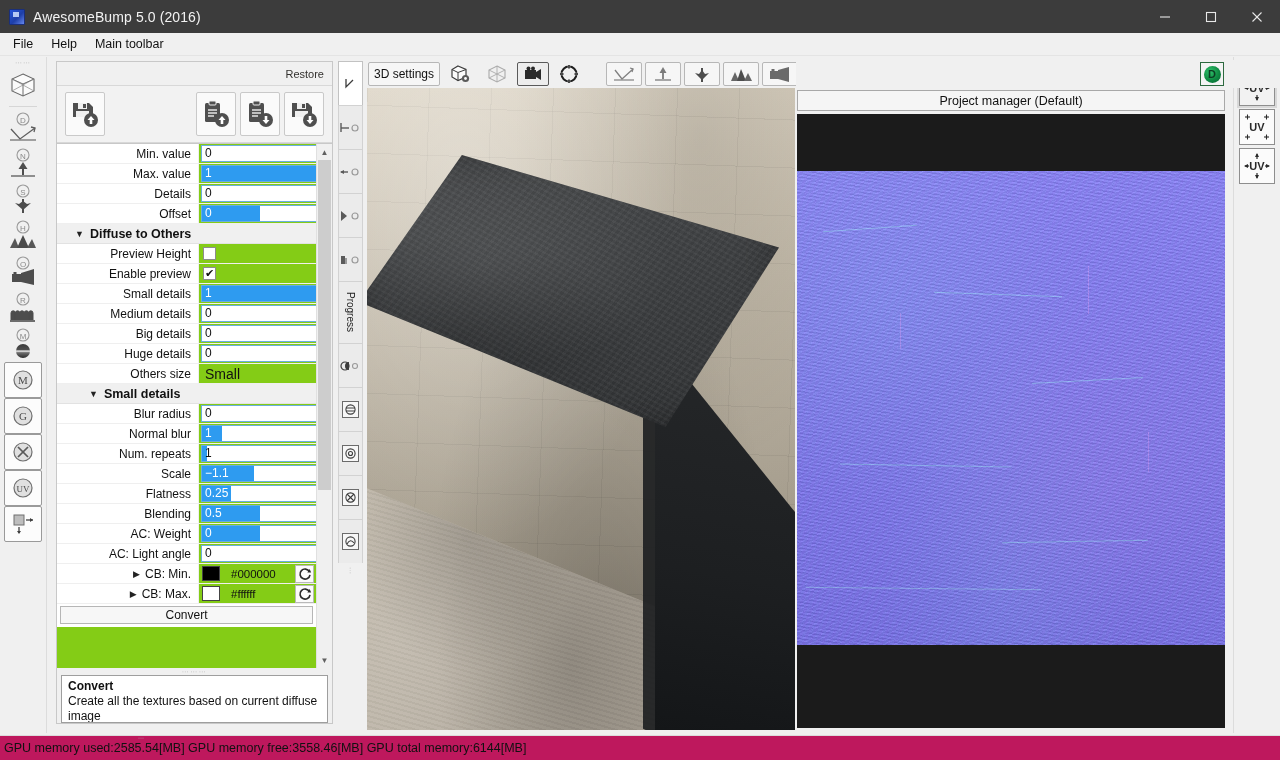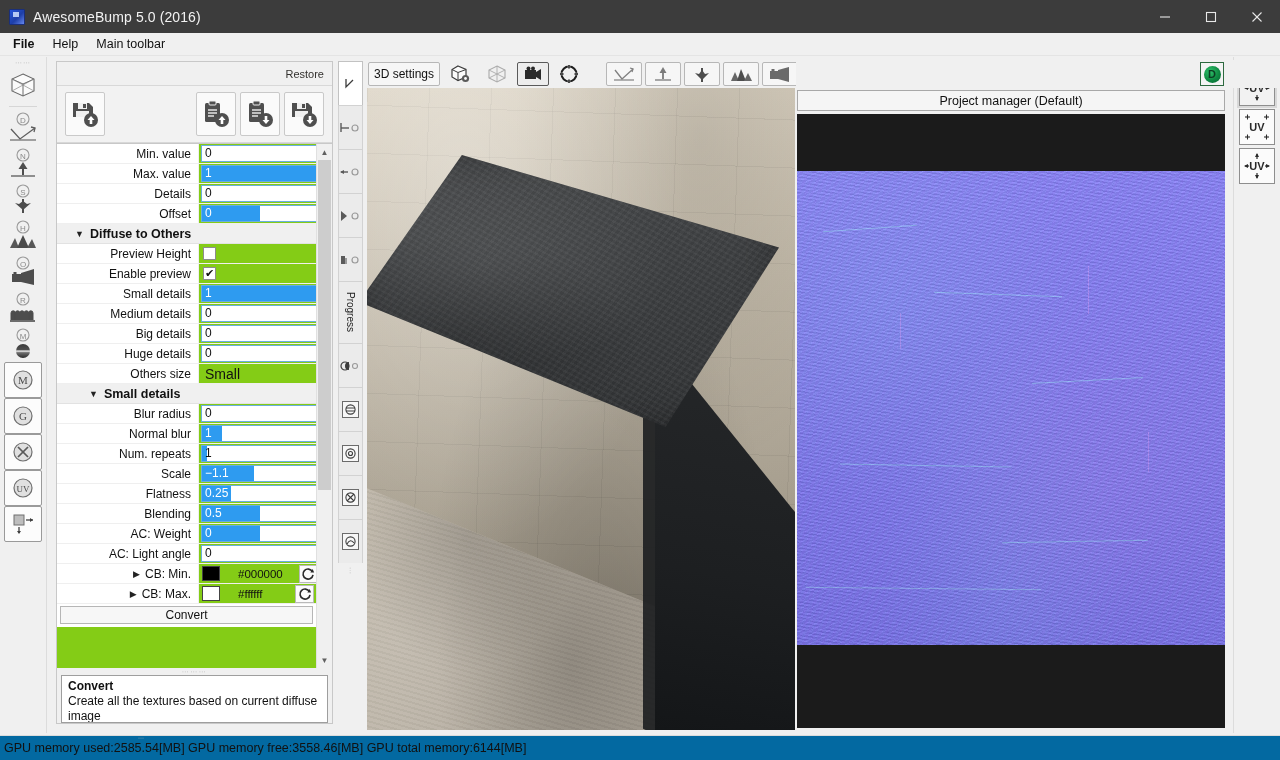--- a/index.html
+++ b/index.html
@@ -37,21 +37,21 @@
   }
   .winbtn svg { display: block; }
 
   
   #menubar {
     position: absolute; left: 0; top: 33px; width: 1280px; height: 23px;
     background: #f0f0f0; display: flex; align-items: center;
     border-bottom: 1px solid #e4e4e4;
   }
   .menu-item { padding: 3px 9px; color: #111; font-size: 12.5px; }
-  #menubar .menu-item:first-child { margin-left: 4px; font-weight: bold; }
+  #menubar .menu-item:first-child { margin-left: 4px; }
 
   
   #left-toolbar {
     position: absolute; left: 0; top: 57px; width: 47px; height: 676px;
     background: #f0f0f0; border-right: 1px solid #dcdcdc;
     display: flex; flex-direction: column; align-items: center;
     padding-top: 2px;
   }
   .tb-grip {
     width: 18px; height: 8px; display: flex; align-items: center; justify-content: center;
@@ -145,21 +145,21 @@
   .grouprow .arrow { margin-left: 18px; margin-right: 6px; font-size: 9px; color:#222; }
   .grouprow.indent .arrow { margin-left: 32px; }
 
   .chk {
     width: 13px; height: 13px; border: 1px solid #8d8d8d; background: #fff;
     display: flex; align-items: center; justify-content: center;
     font-size: 11px; color: #111; line-height: 11px; margin-left: 2px;
   }
   .plaintext { font-size: 14px; color: #111; padding-left: 4px; }
 
-  .colorrow .pval { gap: 16px; }
+  .colorrow .pval { gap: 9px; }
   .swatch { width: 18px; height: 15px; border: 1px solid #444; }
   .hexlbl { font-size: 11.5px; color: #111; margin-left: 2px; }
   .refresh-btn {
     margin-left: auto; width: 19px; height: 18px;
     border: 1px solid #b9b9b9; background: #fbfbfb;
     display: flex; align-items: center; justify-content: center;
   }
   .subarrow { font-size: 9px; color: #222; margin-right: 5px; }
 
   #convert-row {
@@ -348,21 +348,21 @@
   }
   .nm-scratch {
     position:absolute; height:1px; background: rgba(150,225,255,.55);
     filter: blur(.4px);
   }
   .nm-scratch.v { width:1px; background: rgba(215,150,255,.45); }
 
   
   #statusbar {
     position: absolute; left: 0; top: 735px; width: 1280px; height: 25px;
-    background: #0369a1; border-top: 1px solid #dcdcdc;
+    background: #be185d; border-top: 1px solid #dcdcdc;
     display: flex; align-items: center; padding-left: 4px;
     font-size: 12.5px; color: #111; text-align: right;
   }
   #statusbar .sb-grip{
     position:absolute; left: 128px; top:-2px; width: 16px; height: 3px;
     color:#bdbdbd; font-size: 6px;
   }
   svg { pointer-events: none; }
 </style>
 </head>

